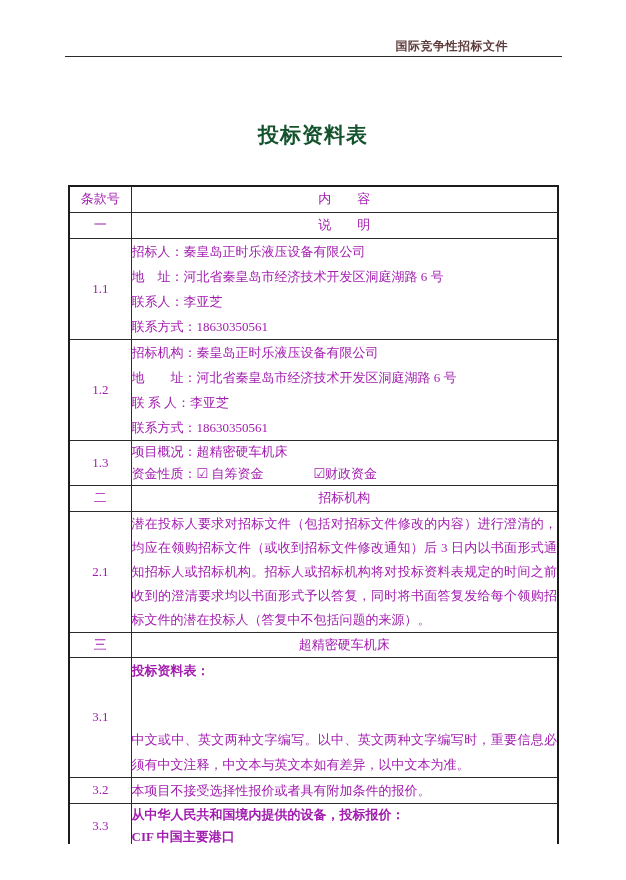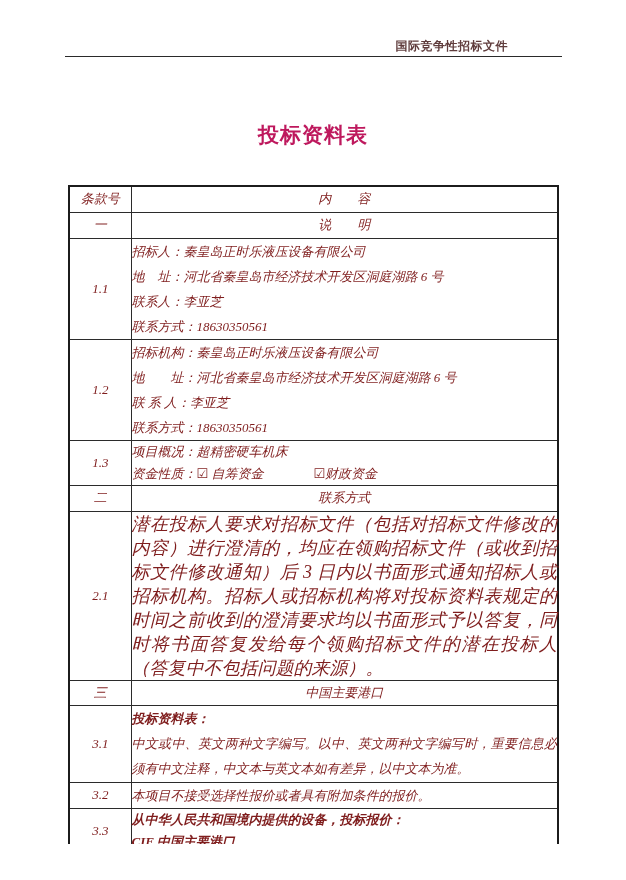--- a/index.html
+++ b/index.html
@@ -11,40 +11,39 @@
   .page{position:relative;width:626px;height:844px;background:#fff;overflow:hidden;}
 
   .header-note{
     position:absolute;top:38px;right:118px;
     font-size:12px;font-weight:bold;color:#5f3c3c;letter-spacing:.5px;
   }
   .header-rule{position:absolute;top:56px;left:65px;width:497px;height:1px;background:#2a2a2a;}
 
   .page-title{
     position:absolute;top:121px;left:0;width:626px;
-    text-align:center;font-size:21px;font-weight:bold;letter-spacing:1px;color:#be185d;
+    text-align:center;font-size:21px;font-weight:bold;letter-spacing:1px;color:#14532d;
   }
 
   table.bid-table{
     position:absolute;top:185px;left:68px;width:491px;
     border-collapse:collapse;table-layout:fixed;
-    font-size:13px;color:#7f1d1d;
+    font-size:13px;color:#a21caf;
     border:2px solid #1c1c1c;
-    font-style:italic;
   }
   .bid-table td{border:1px solid #2b2b2b;padding:0;vertical-align:middle;}
   .col-clause{width:62px;}
   .center{text-align:center;}
   .content{padding:1px 6px;}
   .line{line-height:25px;white-space:pre-wrap;}
   .h26{height:26px;} .h25{height:25px;} .h100{height:100px;}
   .h45{height:45px;} .h121{height:121px;} .h77{height:77px;} .h44{height:44px;padding-left:12px;}
   .lh22 .line{line-height:22px;}
-  .para21{line-height:24px;text-align:justify;text-justify:inter-ideograph;font-size:18px;}
-  .para31{line-height:25px;text-align:justify;text-justify:inter-ideograph;}
+  .para21{line-height:24px;text-align:justify;text-justify:inter-ideograph;font-size:13px;}
+  .para31{line-height:25px;text-align:justify;text-justify:inter-ideograph;margin-top:44px;}
   .bold{font-weight:bold;}
   .cb{font-family:"DejaVu Sans","Liberation Sans",sans-serif;font-size:13px;}
   .gap{display:inline-block;width:50px;}
 </style>
 </head>
 <body>
 
 <div class="page">
 
   <div class="header-note">国际竞争性招标文件</div>
@@ -92,33 +91,33 @@
     <tr class="h45">
       <td class="center">1.3</td>
       <td class="content lh22">
         <div class="line">项目概况：超精密硬车机床</div>
         <div class="line"><span>资金性质：</span><span class="cb">☑</span><span> 自筹资金</span><span class="gap"></span><span class="cb">☑</span><span>财政资金</span></div>
       </td>
     </tr>
 
     <tr class="h26">
       <td class="center">二</td>
-      <td class="center">联系方式</td>
+      <td class="center">招标机构</td>
     </tr>
 
     <tr class="h121">
       <td class="center">2.1</td>
       <td class="content">
         <div class="para21">潜在投标人要求对招标文件（包括对招标文件修改的内容）进行澄清的，均应在领购招标文件（或收到招标文件修改通知）后 3 日内以书面形式通知招标人或招标机构。招标人或招标机构将对投标资料表规定的时间之前收到的澄清要求均以书面形式予以答复，同时将书面答复发给每个领购招标文件的潜在投标人（答复中不包括问题的来源）。</div>
       </td>
     </tr>
 
     <tr class="h25">
       <td class="center">三</td>
-      <td class="center">中国主要港口</td>
+      <td class="center">超精密硬车机床</td>
     </tr>
 
     <tr class="h77">
       <td class="center">3.1</td>
       <td class="content">
         <div class="line bold">投标资料表：</div>
         <div class="para31">中文或中、英文两种文字编写。以中、英文两种文字编写时，重要信息必须有中文注释，中文本与英文本如有差异，以中文本为准。</div>
       </td>
     </tr>
 

